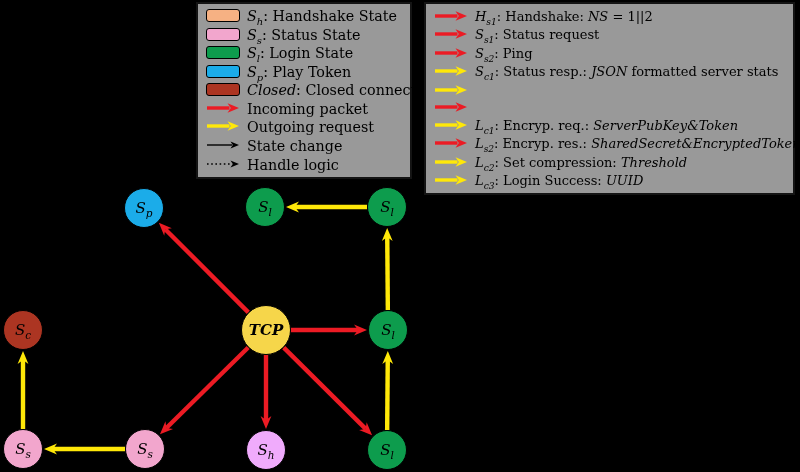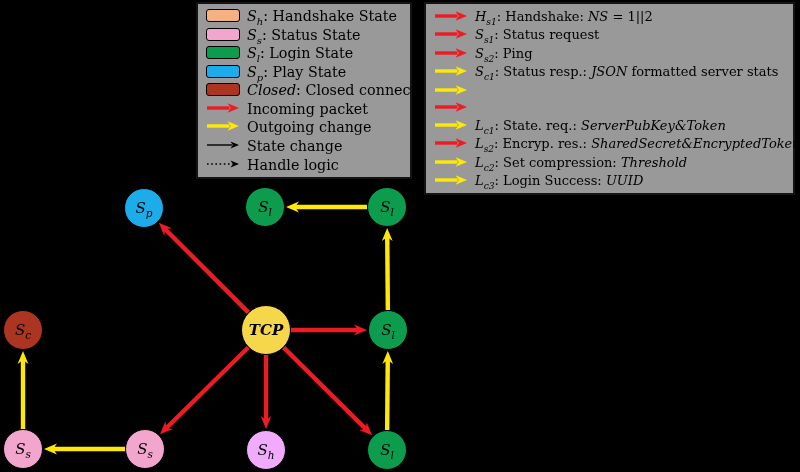--- a/index.html
+++ b/index.html
@@ -116,21 +116,21 @@
       <div class="lrow">
         <span class="licon">
           <span class="swatch" style="background: rgb(13, 156, 77);"></span>
         </span>
         <span class="llab"><i>S</i><sub class="msub">l</sub><span>: Login State</span></span>
       </div>
       <div class="lrow">
         <span class="licon">
           <span class="swatch" style="background: rgb(27, 172, 233);"></span>
         </span>
-        <span class="llab"><i>S</i><sub class="msub">p</sub><span>: Play State</span></span>
+        <span class="llab"><i>S</i><sub class="msub">p</sub><span>: Play Token</span></span>
       </div>
       <div class="lrow">
         <span class="licon">
           <span class="swatch" style="background: rgb(172, 53, 34);"></span>
         </span>
         <span class="llab"><i>Closed</i><span>: Closed connection</span></span>
       </div>
       <div class="lrow">
         <span class="licon">
           <svg width="34" height="12" viewBox="0 0 34 12">
@@ -140,21 +140,21 @@
         </span>
         <span class="llab"><span>Incoming packet</span></span>
       </div>
       <div class="lrow">
         <span class="licon">
           <svg width="34" height="12" viewBox="0 0 34 12">
             <line x1="1" y1="6" x2="23.5" y2="6" stroke="#FFE808" stroke-width="3.4"></line>
             <polygon points="33,6 21.5,1.2 24.8,6 21.5,10.8" fill="#FFE808"></polygon>
           </svg>
         </span>
-        <span class="llab"><span>Outgoing change</span></span>
+        <span class="llab"><span>Outgoing request</span></span>
       </div>
       <div class="lrow">
         <span class="licon">
           <svg width="34" height="12" viewBox="0 0 34 12">
             <line x1="1" y1="6" x2="26" y2="6" stroke="#000" stroke-width="1.4"></line>
             <polygon points="33,6 24.5,2.6 26.8,6 24.5,9.4" fill="#000"></polygon>
           </svg>
         </span>
         <span class="llab"><span>State change</span></span>
       </div>
@@ -221,21 +221,21 @@
           </svg>
         </span>
       </div>
       <div class="lrow">
         <span class="licon">
           <svg width="34" height="12" viewBox="0 0 34 12">
             <line x1="1" y1="6" x2="23.5" y2="6" stroke="#FFE808" stroke-width="3.4"></line>
             <polygon points="33,6 21.5,1.2 24.8,6 21.5,10.8" fill="#FFE808"></polygon>
           </svg>
         </span>
-        <span class="llab"><i>L</i><sub class="msub">c1</sub><span>: State. req.: </span><i>ServerPubKey&amp;Token</i></span>
+        <span class="llab"><i>L</i><sub class="msub">c1</sub><span>: Encryp. req.: </span><i>ServerPubKey&amp;Token</i></span>
       </div>
       <div class="lrow">
         <span class="licon">
           <svg width="34" height="12" viewBox="0 0 34 12">
             <line x1="1" y1="6" x2="23.5" y2="6" stroke="#EC1B24" stroke-width="3.4"></line>
             <polygon points="33,6 21.5,1.2 24.8,6 21.5,10.8" fill="#EC1B24"></polygon>
           </svg>
         </span>
         <span class="llab"><i>L</i><sub class="msub">s2</sub><span>: Encryp. res.: </span><i>SharedSecret&amp;EncryptedToken</i></span>
       </div>

